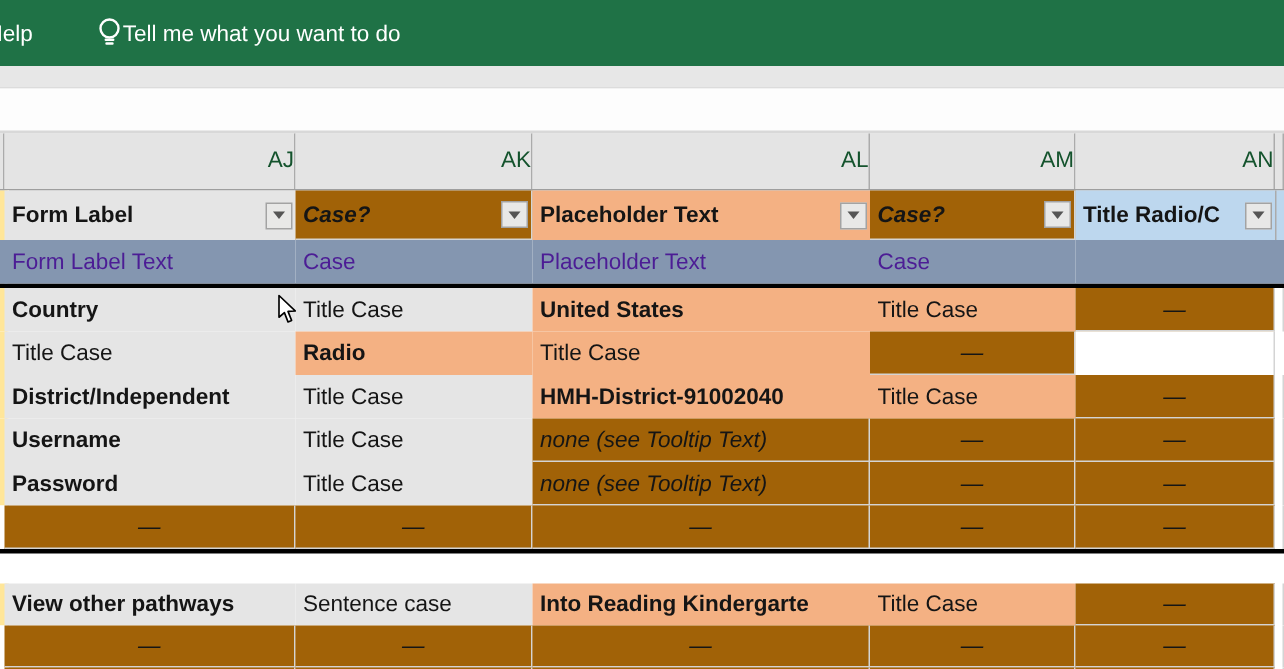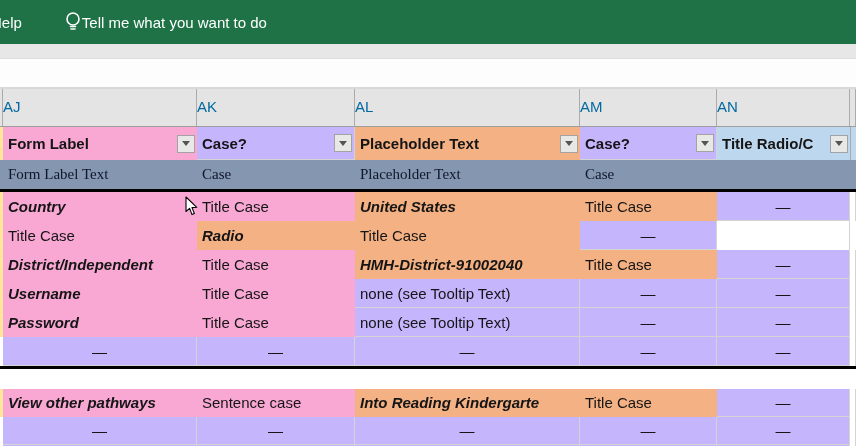--- a/index.html
+++ b/index.html
@@ -12,41 +12,41 @@
   .ribbon{height:44px;background:#1f7246;display:flex;align-items:center;color:#fff;}
   .ribbon-help{font-size:15px;margin-left:-9px;white-space:nowrap;}
   .bulb{margin-left:42px;width:18px;height:22px;display:block;}
   .tellme{font-size:15px;margin-left:0;white-space:nowrap;}
   .strip1{height:14px;background:#e7e7e7;border-bottom:1px solid #dcdcdc;}
   .formula-strip{height:28px;background:#fdfdfd;border-bottom:2px solid #d8d8d8;}
   
   .row{display:grid;grid-template-columns:3px 194px 158px 225px 137px 133px 6px;}
   .col-headers{height:37px;background:#e4e4e4;border-bottom:1px solid #9e9e9e;}
   .col-head{
-    font-size:15px;color:#0369a1;text-align:left;line-height:36px;
+    font-size:15px;color:#14532d;text-align:right;line-height:36px;
     border-right:1px solid #ababab;background:#e4e4e4;overflow:hidden;
   }
   .col-head.sliver{border-right:1px solid #ababab;}
   
   .cell{
     font-size:15px;color:#151515;line-height:29px;padding:0 0 0 5px;
     overflow:hidden;white-space:nowrap;position:relative;box-sizing:border-box;
   }
   .filter-row{height:33px;}
   .filter-row .cell{line-height:33px;font-weight:bold;}
   .band-row{height:29px;}
   .data-row{height:29px;}
   .r9{height:28px;margin-top:20px;}.r10{height:28px;}
-  .bold{font-weight:bold;font-style:italic;}
+  .bold{font-weight:bold;}
   .dash{text-align:center;padding:0;}
-  .c-yellow{background:#f9a8d4;}
+  .c-yellow{background:#e5e5e5;}
   .c-orange{background:#f4b183;}
-  .c-blue{background:#8496b0;color:#0f172a;font-family:Liberation Serif, serif;}
+  .c-blue{background:#8496b0;color:#4c1d95;}
   .c-lblue{background:#bdd7ee;}
-  .c-white{background:#c4b5fd;border-right:1px solid #d4d4d4;border-bottom:1px solid #d4d4d4;}
+  .c-white{background:#a16207;border-right:1px solid #d4d4d4;border-bottom:1px solid #d4d4d4;font-style:italic;}
   .sl-yellow{background:#ffe699;border-right:1px solid rgba(255,255,255,.85);}
   .sl-white{background:#fff;border-right:1px solid #d4d4d4;}
   .sl-blue{background:#8496b0;}
   .sl-lblue{background:#bdd7ee;border-left:1px solid #ababab;}
   .hline{height:3px;background:#000;}
   
   .dd{
     position:absolute;right:2px;top:50%;margin-top:-9px;width:18px;height:18px;
     background:#e8e8e7;border:1px solid #a3a3a3;box-sizing:border-box;
     display:flex;align-items:center;justify-content:center;

